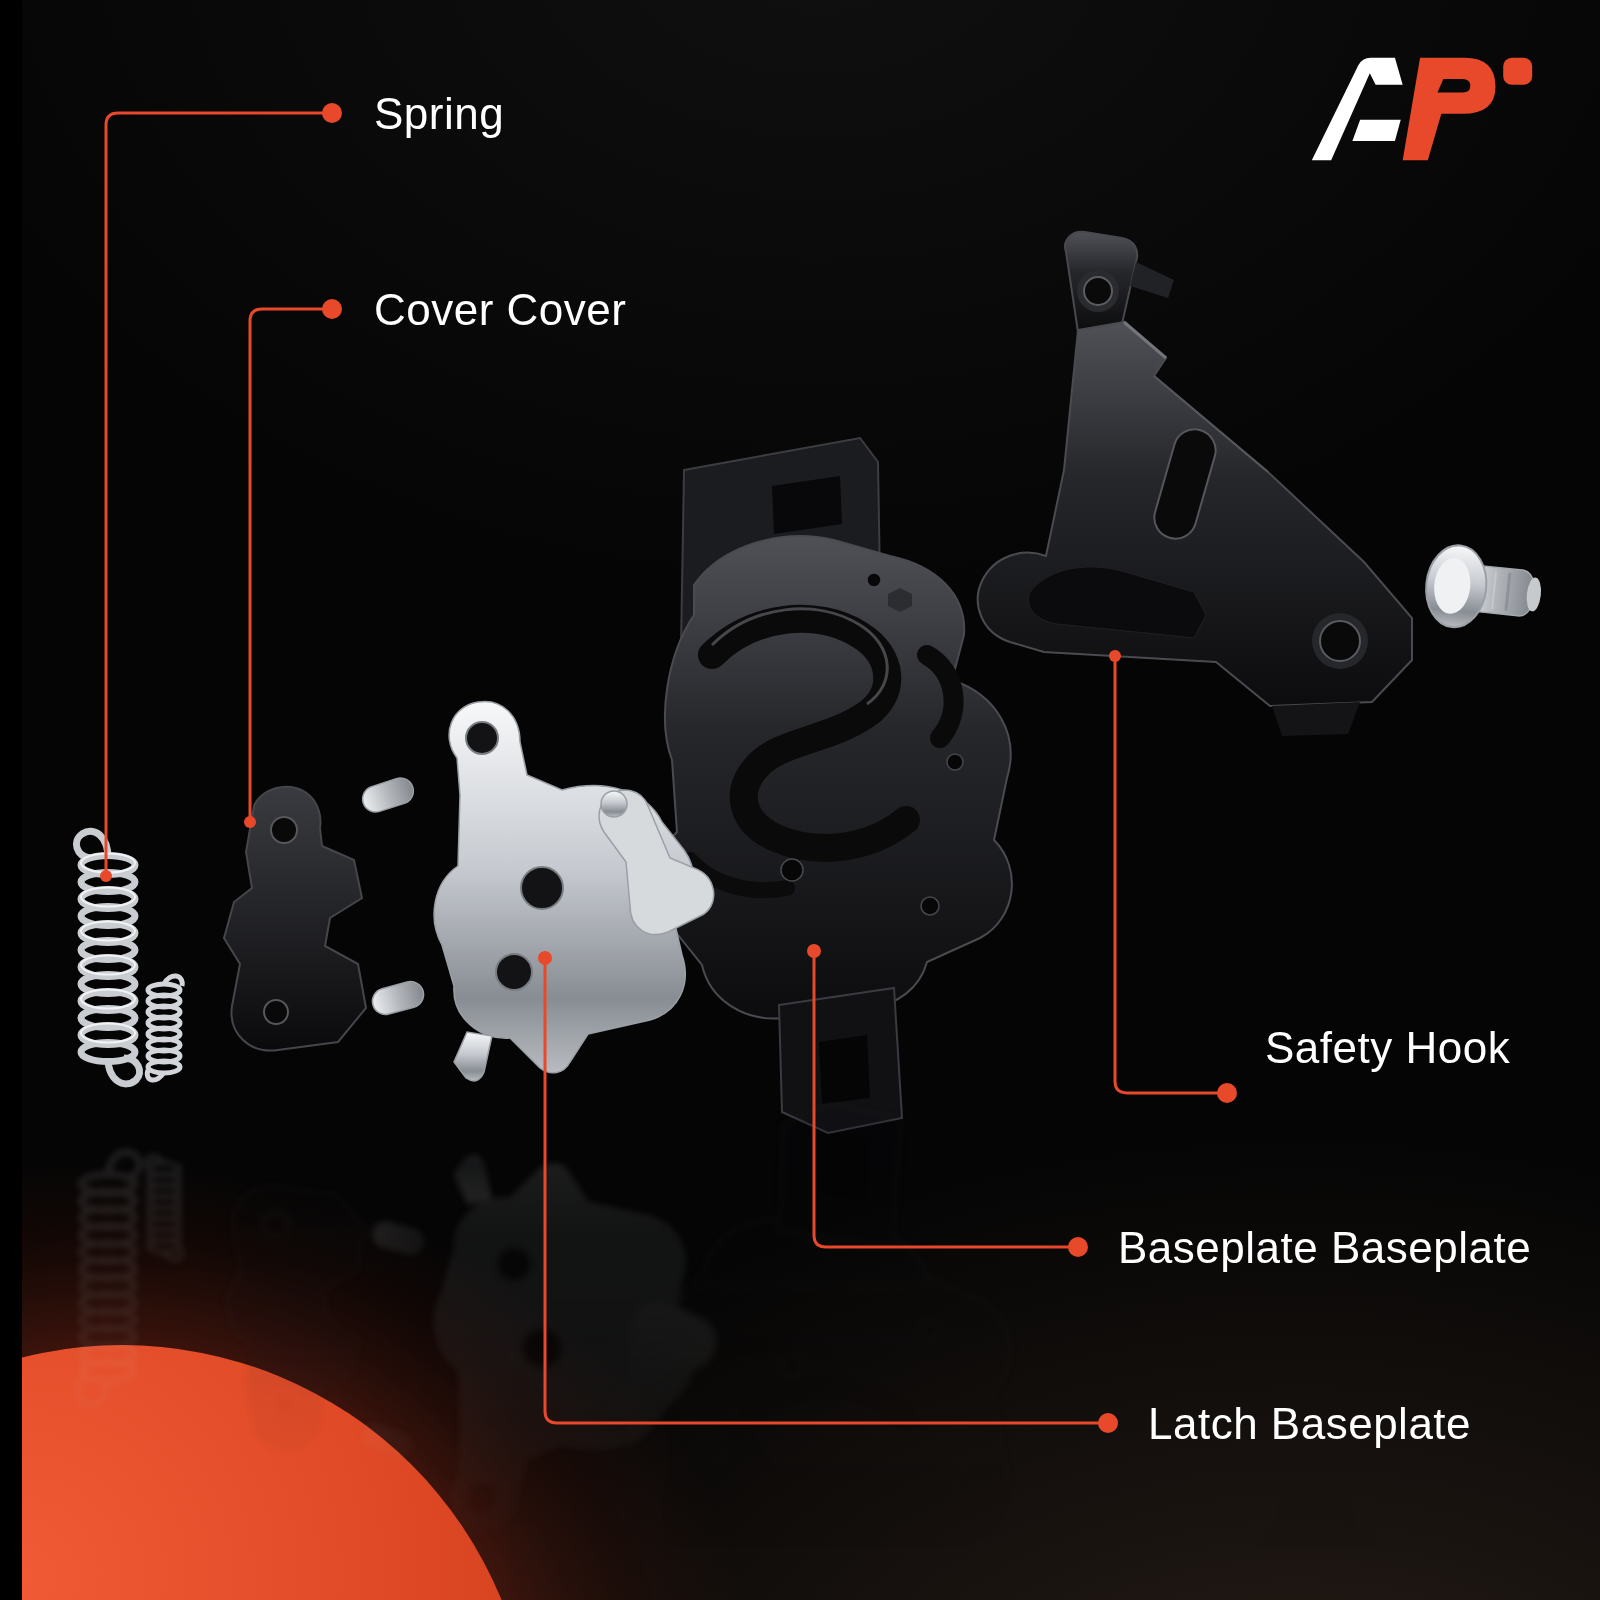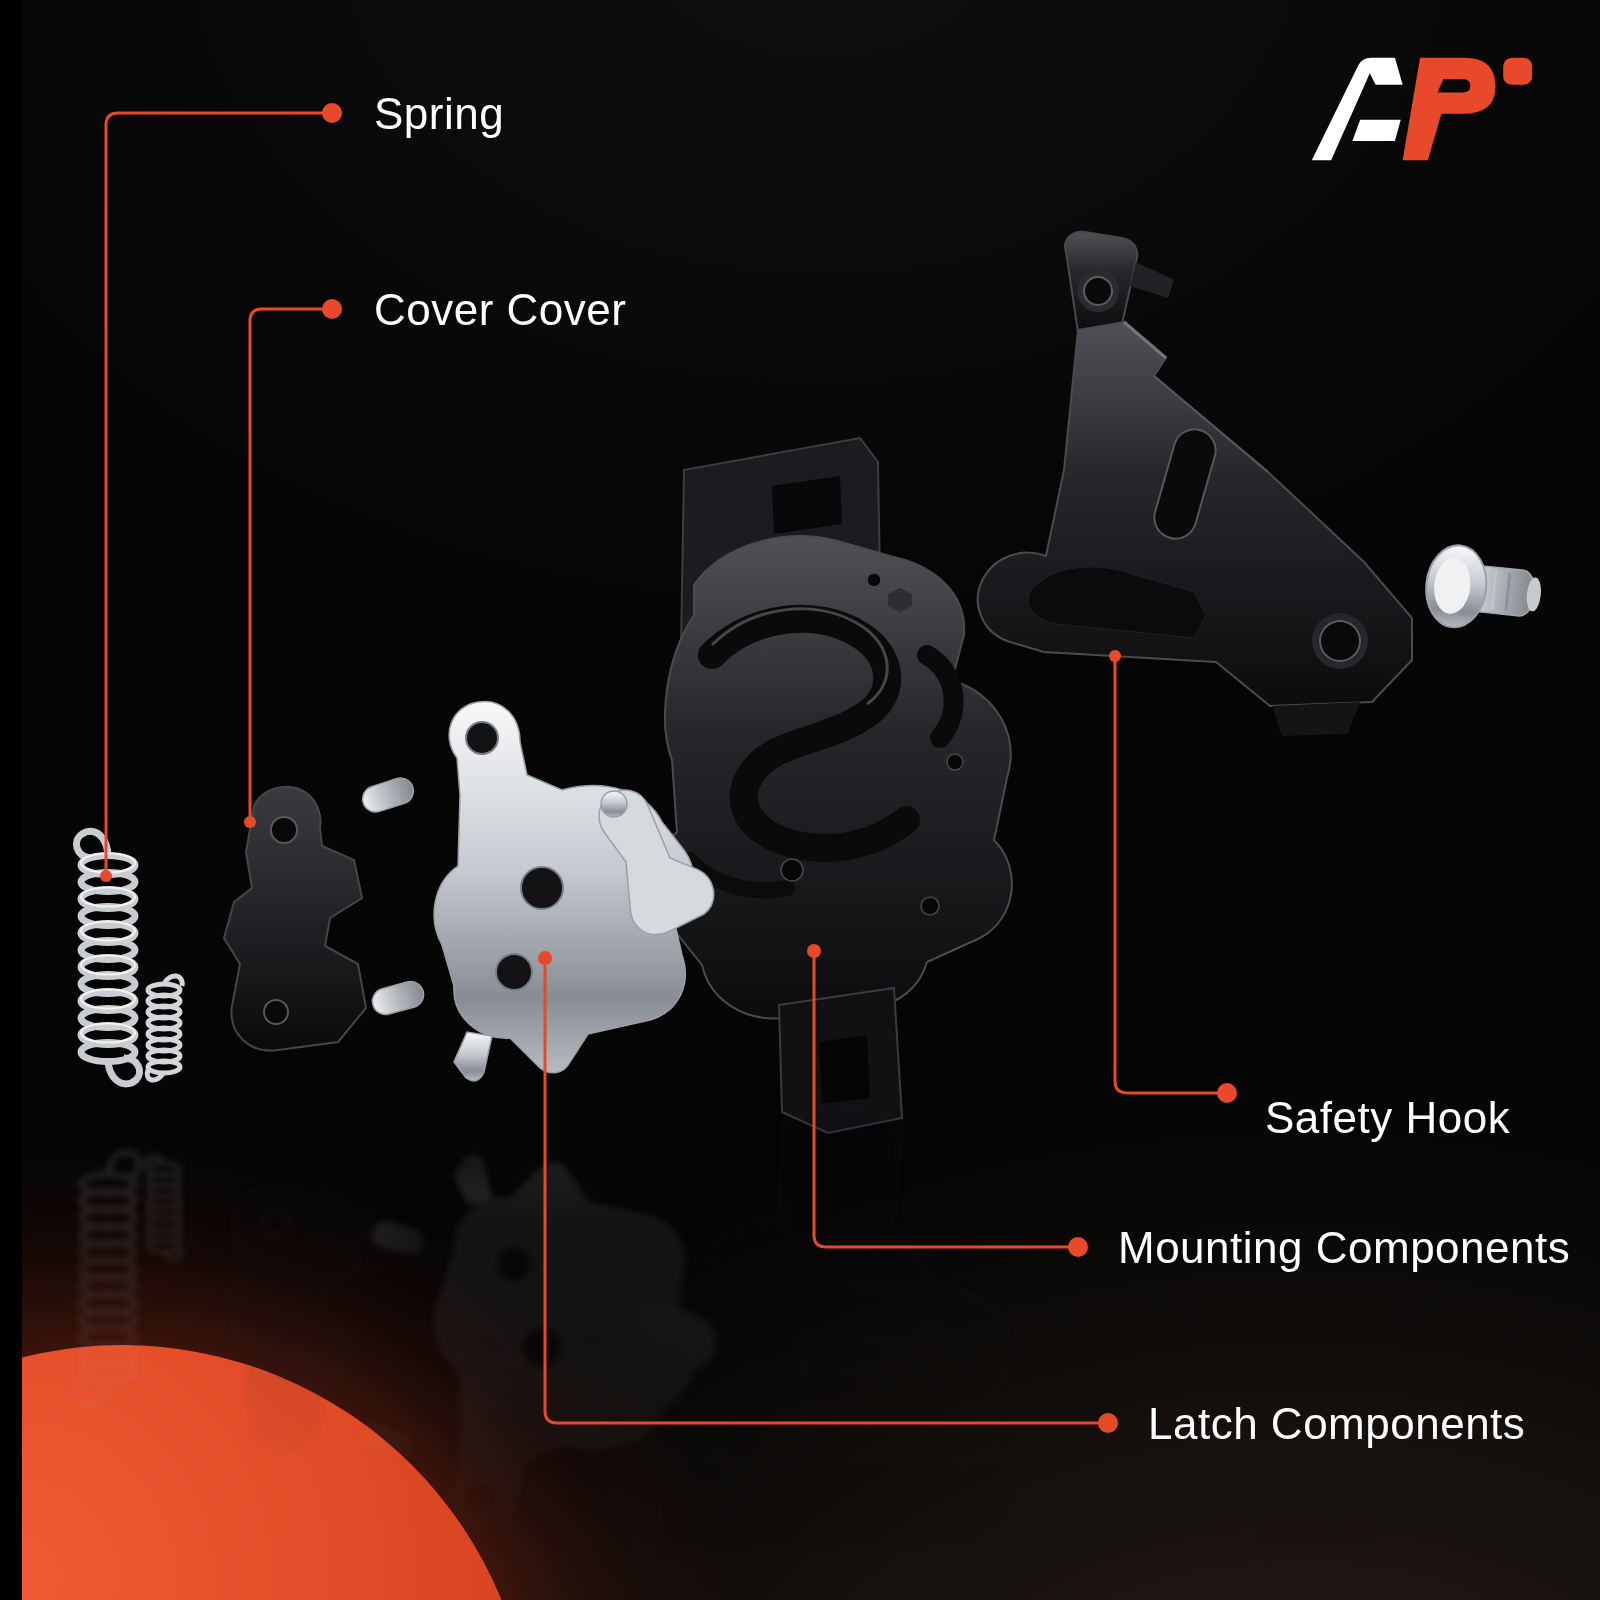--- a/index.html
+++ b/index.html
@@ -221,25 +221,25 @@
       <circle cx="792" cy="951" r="7"></circle>
       <circle cx="1086" cy="1423" r="10"></circle>
       <circle cx="523" cy="958" r="7"></circle>
     </g>
   </svg>
 
   <div class="callout-label" style="left:352px;top:88px">Spring</div>
 
   <div class="callout-label" style="left:352px;top:284px">Cover Cover</div>
 
-  <div class="callout-label" style="left:1243px;top:1092px">Safety Hook</div>
-
-  <div class="callout-label" style="left:1096px;top:1222px">Mounting Components</div>
-
-  <div class="callout-label" style="left:1126px;top:1398px">Latch Components</div>
+  <div class="callout-label" style="left:1243px;top:1022px">Safety Hook</div>
+
+  <div class="callout-label" style="left:1096px;top:1222px">Baseplate Baseplate</div>
+
+  <div class="callout-label" style="left:1126px;top:1398px">Latch Baseplate</div>
 
   <svg class="logo" viewBox="0 0 240 120" role="img" aria-label="AP">
     <path d="M6 112 L54 14 Q58 6 67 6 H92 L100 34 H72 L66 22 L26 112 Z" fill="#ffffff"></path>
     <path d="M56 70 H98 L92 92 H48 Z" fill="#ffffff"></path>
     <path fill-rule="evenodd" d="M118 6 H164 Q196 6 196 36 Q196 64 162 64 H140 L126 112 H100 Z
              M142 28 L136 42 H162 Q170 42 170 35 Q170 28 162 28 Z" fill="#E8492B"></path>
     <rect x="204" y="6" width="30" height="28" rx="9" fill="#E8492B"></rect>
   </svg>
 
 </div>

